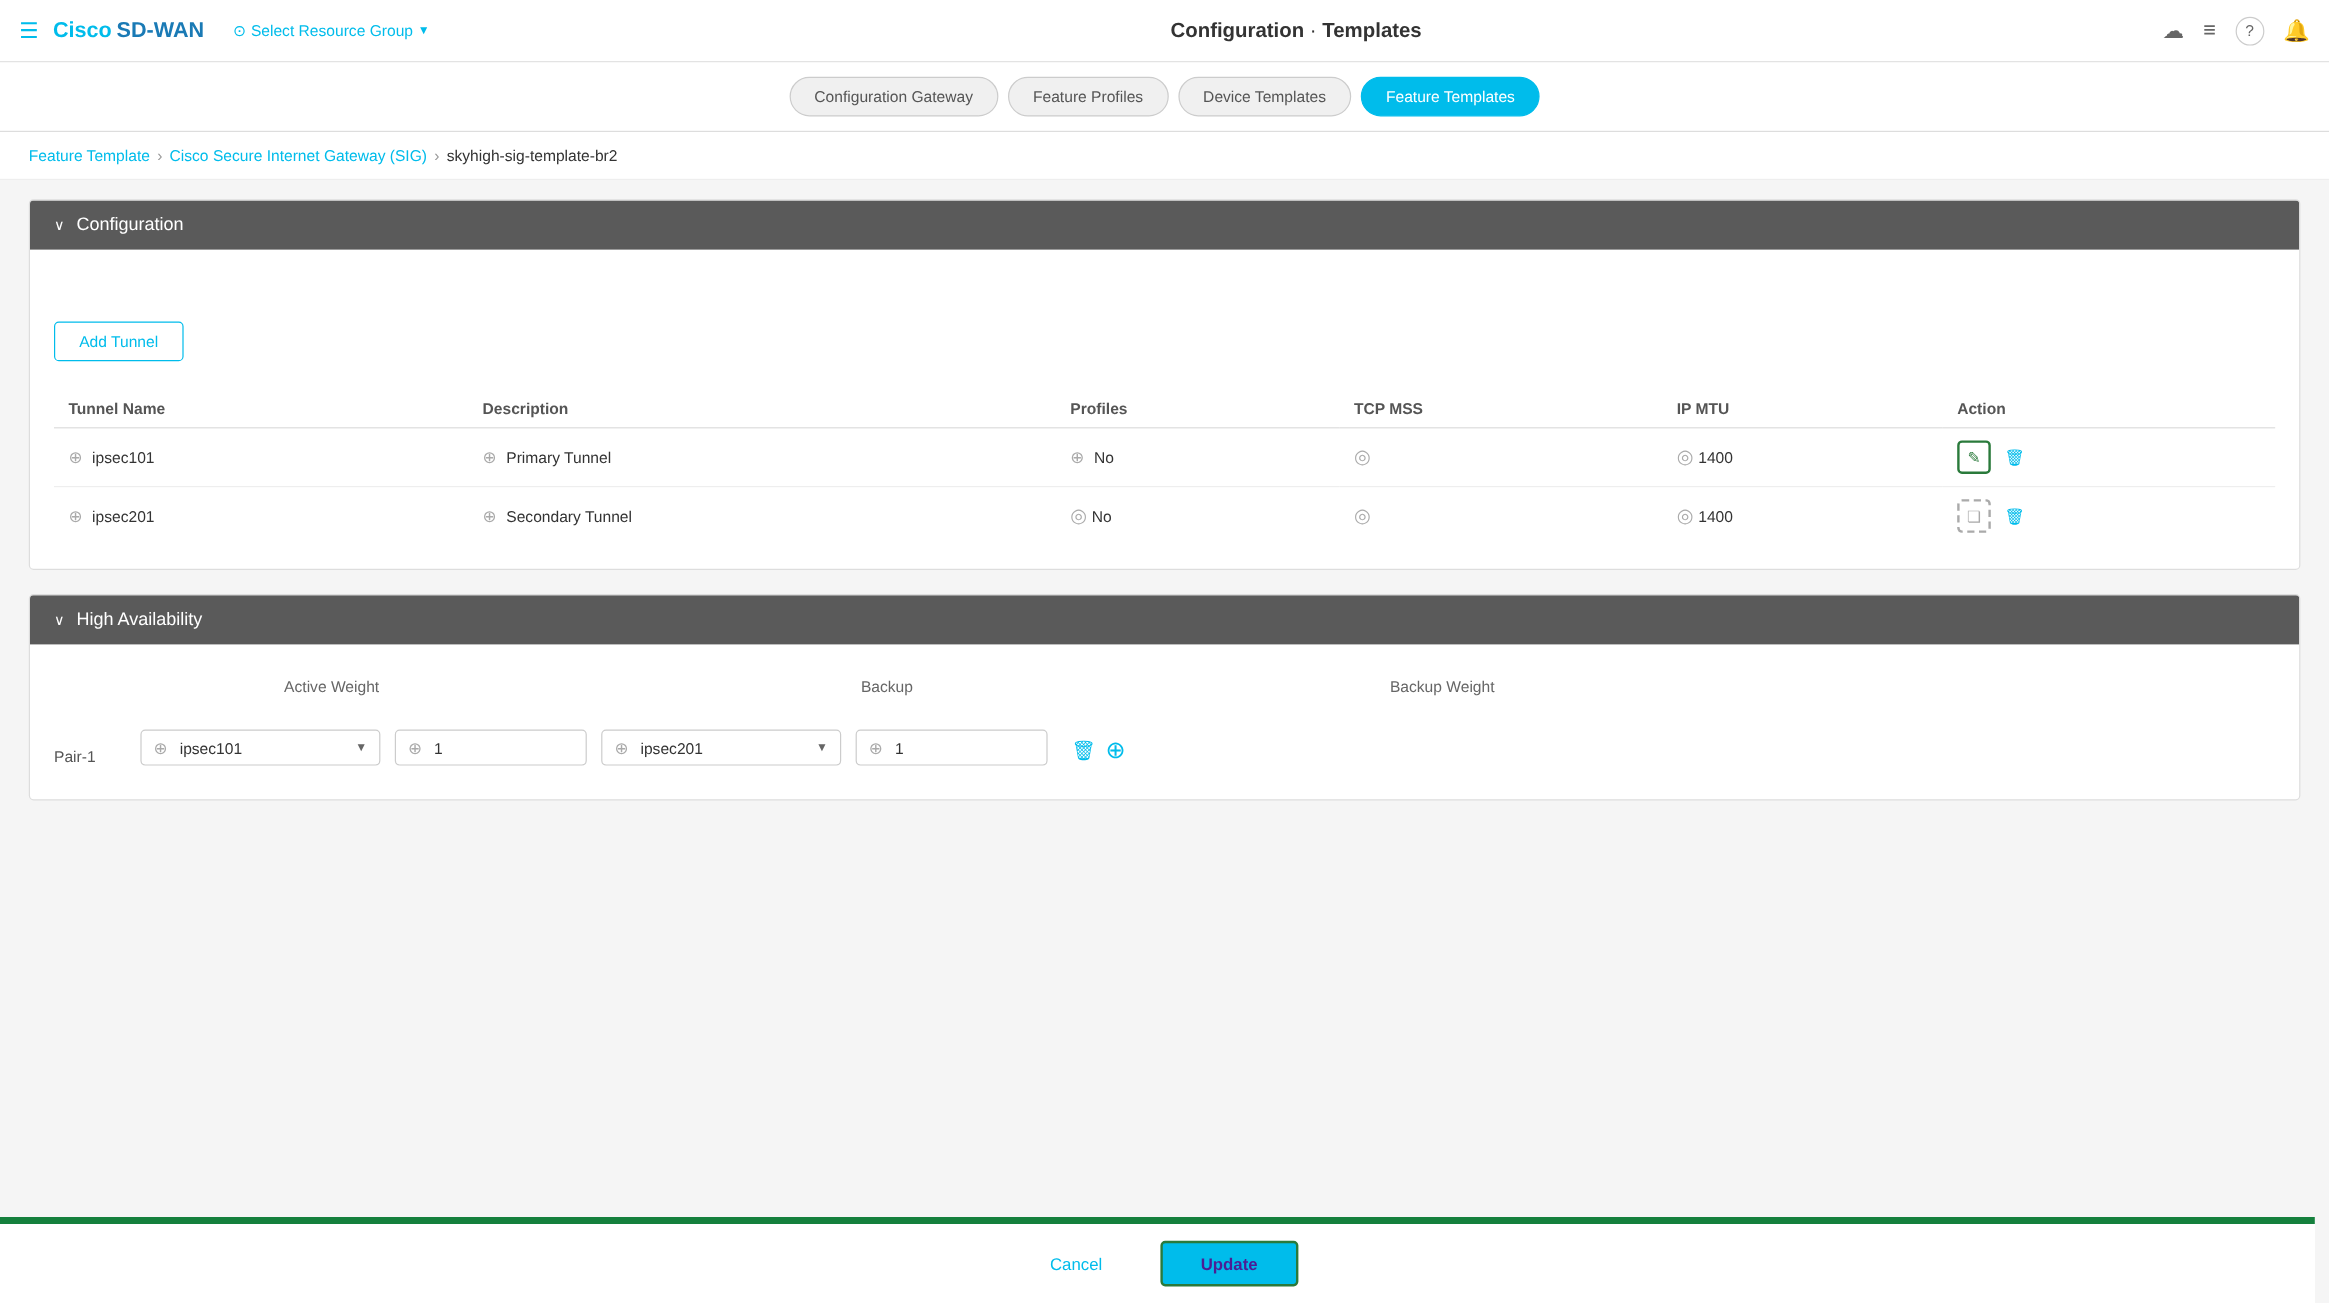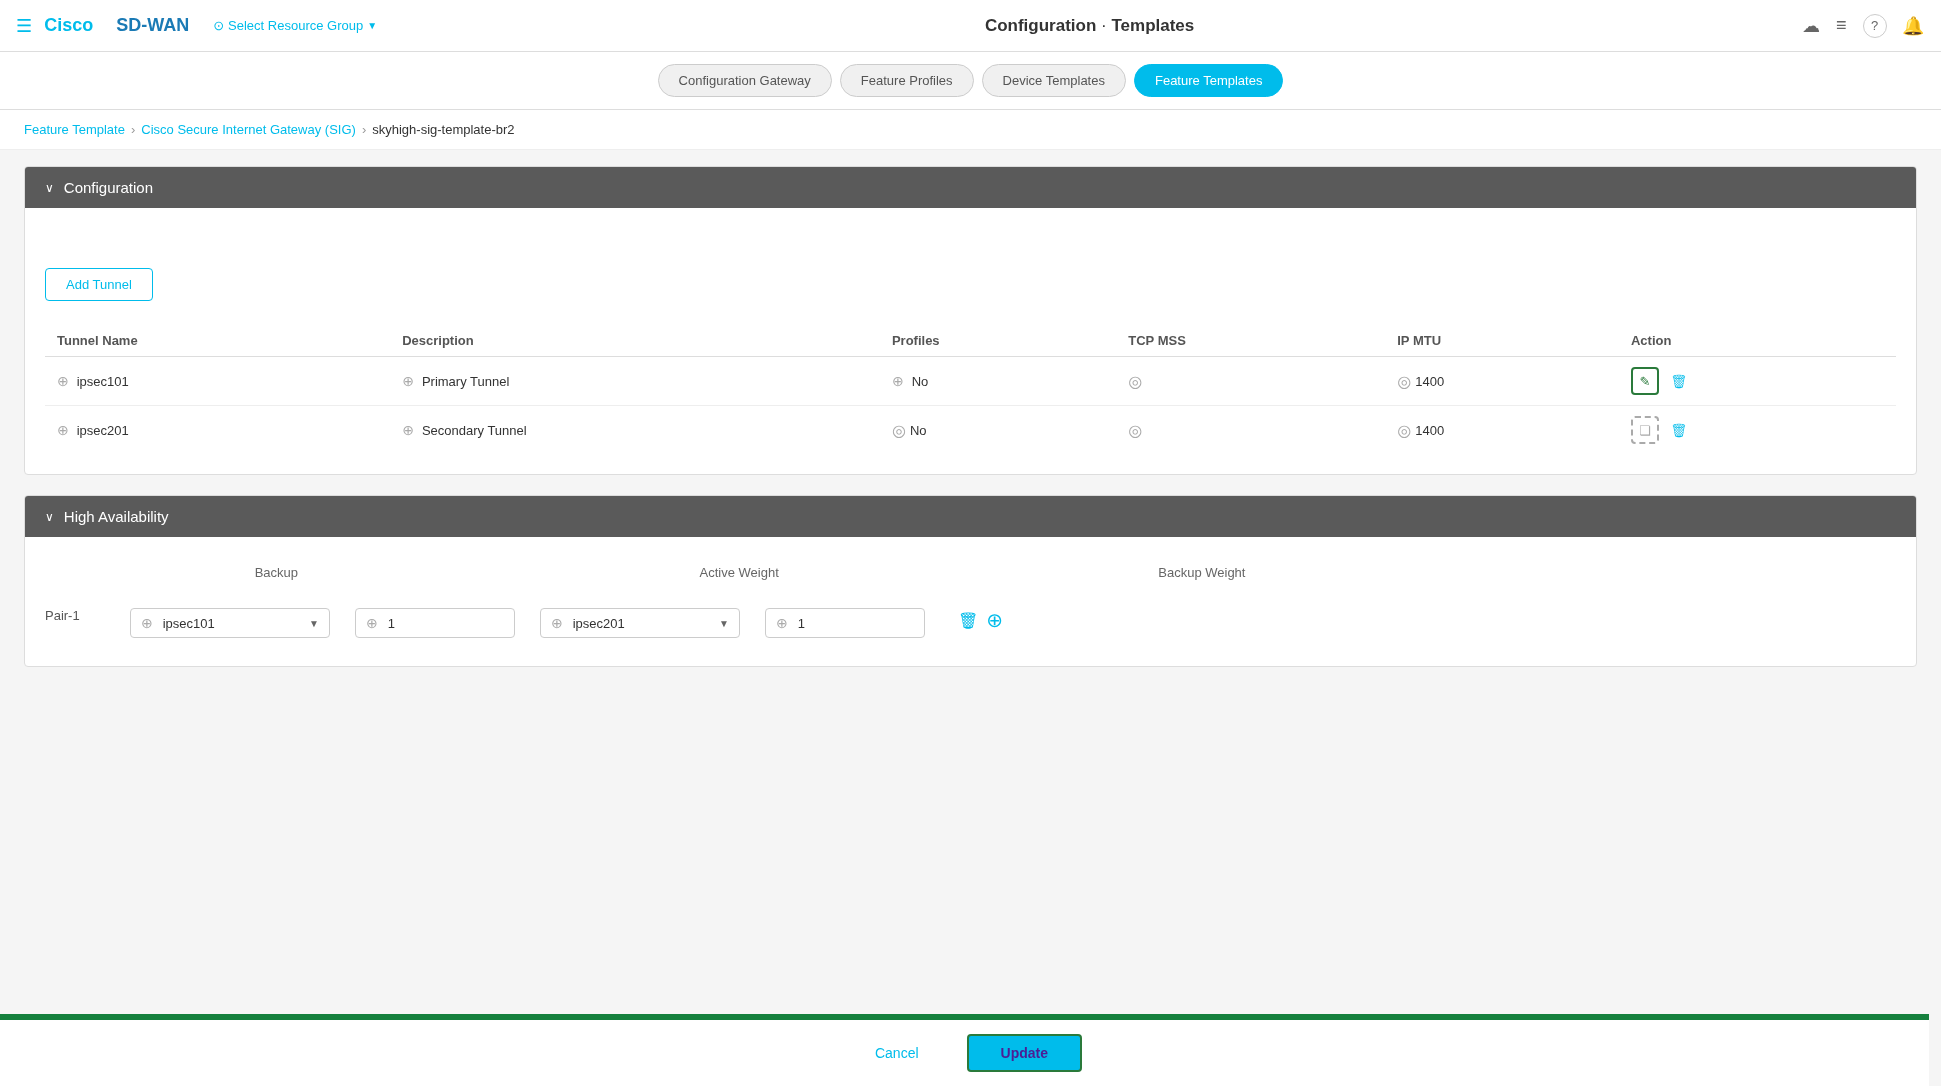--- a/index.html
+++ b/index.html
@@ -4,21 +4,21 @@
   <style>
     * { box-sizing: border-box; margin: 0; padding: 0; }
     body { font-family: -apple-system, BlinkMacSystemFont, 'Segoe UI', Arial, sans-serif; font-size: 14px; background: #f5f5f5; color: #333; }
 
     
     .top-nav {
       display: flex; align-items: center; background: #fff;
       border-bottom: 1px solid #ddd; padding: 0 16px; height: 52px;
     }
     .hamburger-icon { color: #00bceb; margin-right: 12px; cursor: pointer; font-size: 18px; }
-    .brand { display: flex; align-items: center; margin-right: 24px; gap: 19px; }
+    .brand { display: flex; align-items: center; margin-right: 24px; }
     .brand-cisco { color: #00bceb; font-weight: 700; font-size: 18px; }
     .brand-sdwan { color: #1a7ab5; font-weight: 700; font-size: 18px; margin-left: 4px; }
     .resource-group { display: flex; align-items: center; color: #00bceb; font-size: 13px; cursor: pointer; }
     .location-icon { margin-right: 4px; }
     .page-title { flex: 1; text-align: center; font-size: 17px; color: #333; }
     .page-title span { font-weight: 700; }
     .nav-icons { display: flex; align-items: center; gap: 16px; }
     .nav-icon { color: #666; font-size: 18px; cursor: pointer; }
 
     
@@ -90,21 +90,21 @@
       cursor: pointer; color: #aaa; background: #fff;
     }
     .delete-icon-btn {
       width: 24px; height: 24px; display: flex; align-items: center; justify-content: center;
       cursor: pointer; color: #00bceb; background: none; border: none;
     }
 
     
     .ha-grid { display: grid; grid-template-columns: 1fr 1fr 1fr 1fr; gap: 0; margin-bottom: 12px; }
     .ha-col-header { text-align: center; padding: 8px; color: #666; font-size: 13px; }
-    .ha-row { display: flex; align-items: flex-start; gap: 25px; padding: 8px 0; }
+    .ha-row { display: flex; align-items: flex-end; gap: 12px; padding: 8px 0; }
     .ha-label { width: 60px; color: #555; font-size: 13px; flex-shrink: 0; }
     .ha-field {
       display: flex; align-items: center; gap: 6px; flex: 1;
       border: 1px solid #ccc; border-radius: 4px; padding: 6px 10px;
       background: #fff;
     }
     .ha-field select {
       border: none; background: transparent; font-size: 13px; color: #333;
       flex: 1; outline: none; cursor: pointer; appearance: none;
     }
@@ -280,22 +280,22 @@
   </div>
 
   <div class="section">
     <div class="section-header">
       <span class="chevron">∨</span>
       <span>High Availability</span>
     </div>
     <div class="section-body">
 
       <div class="ha-grid">
+        <div class="ha-col-header">Active Weight</div>
         <div class="ha-col-header">Backup</div>
-        <div class="ha-col-header">Active Weight</div>
         <div class="ha-col-header">Backup Weight</div>
       </div>
 
       <div class="ha-row">
         <div class="ha-label">Pair-1</div>
 
         <div class="ha-field" style="max-width:200px;">
           <span class="globe-icon">⊕</span>
           <select>
             <option>ipsec101</option>

